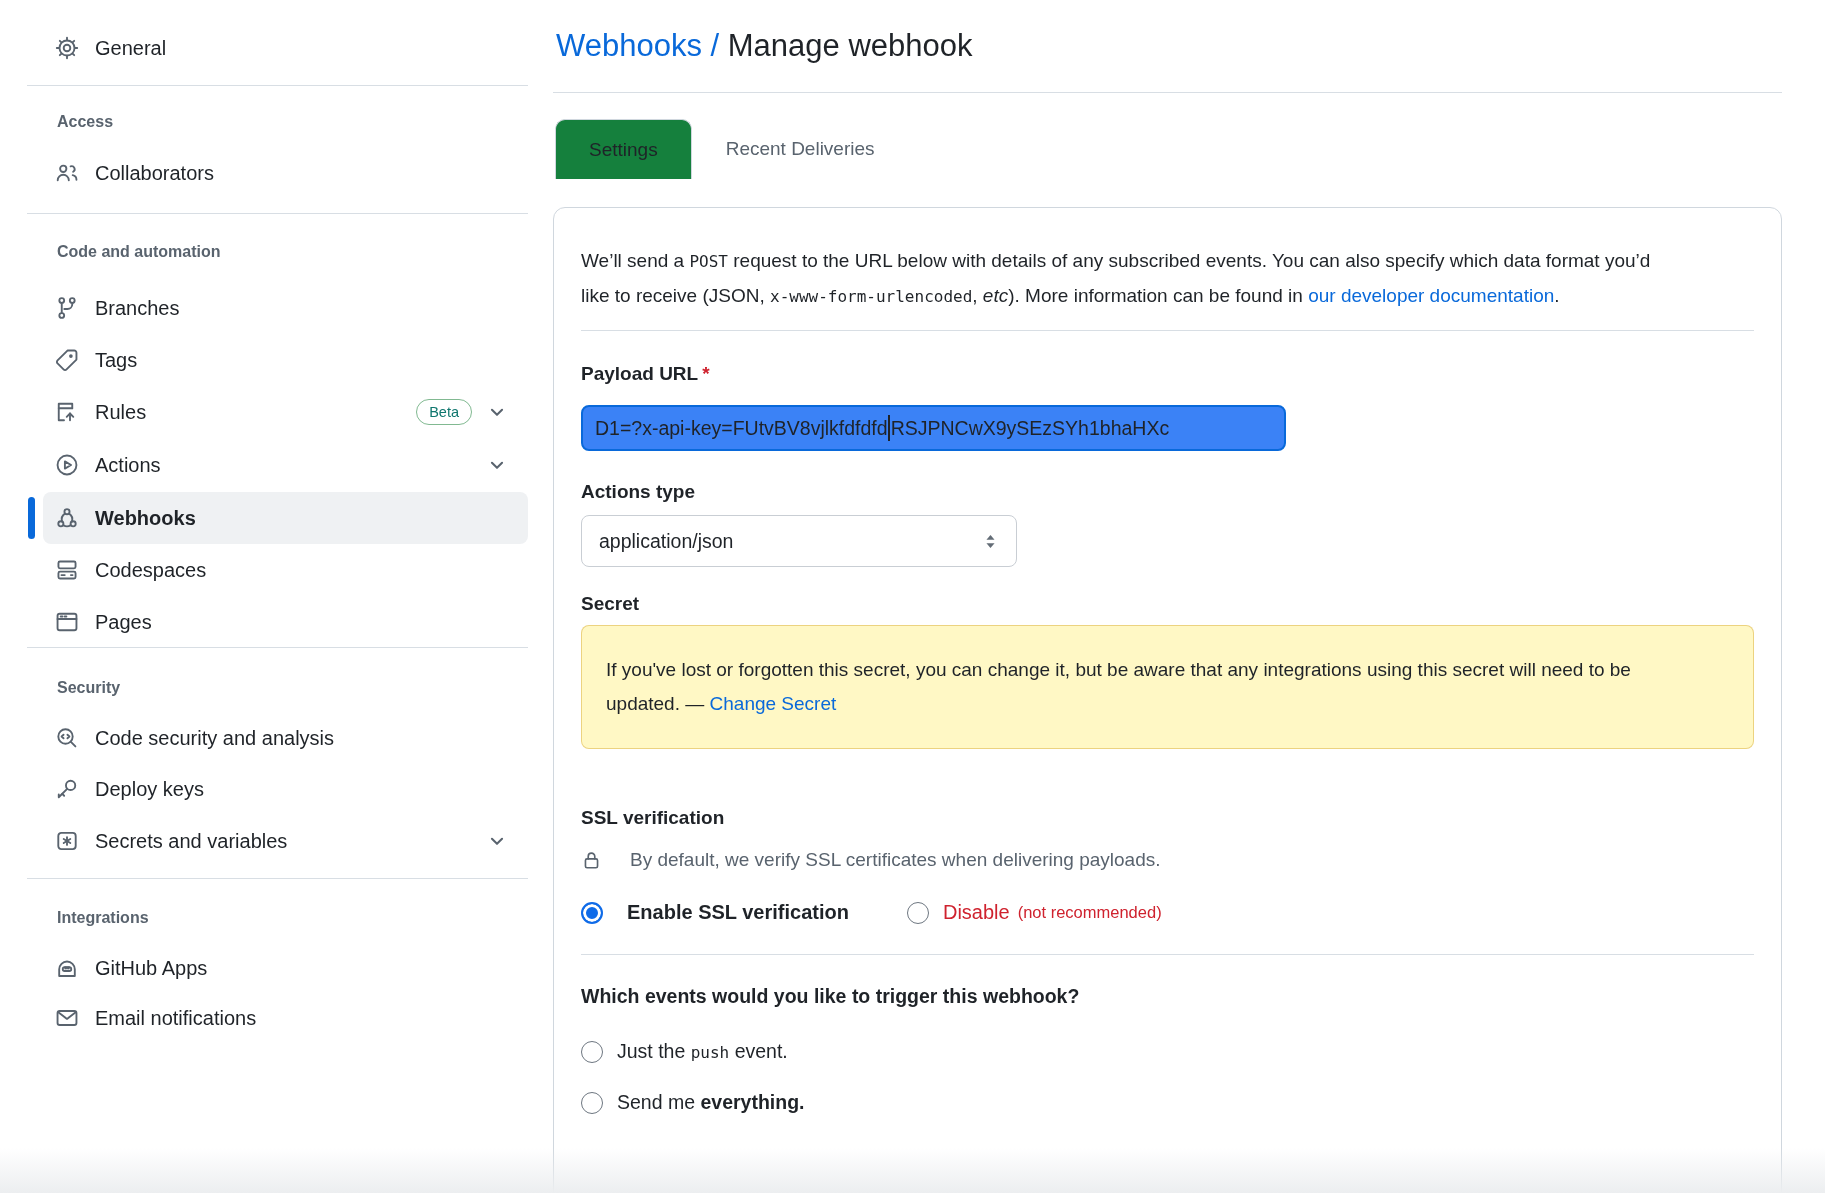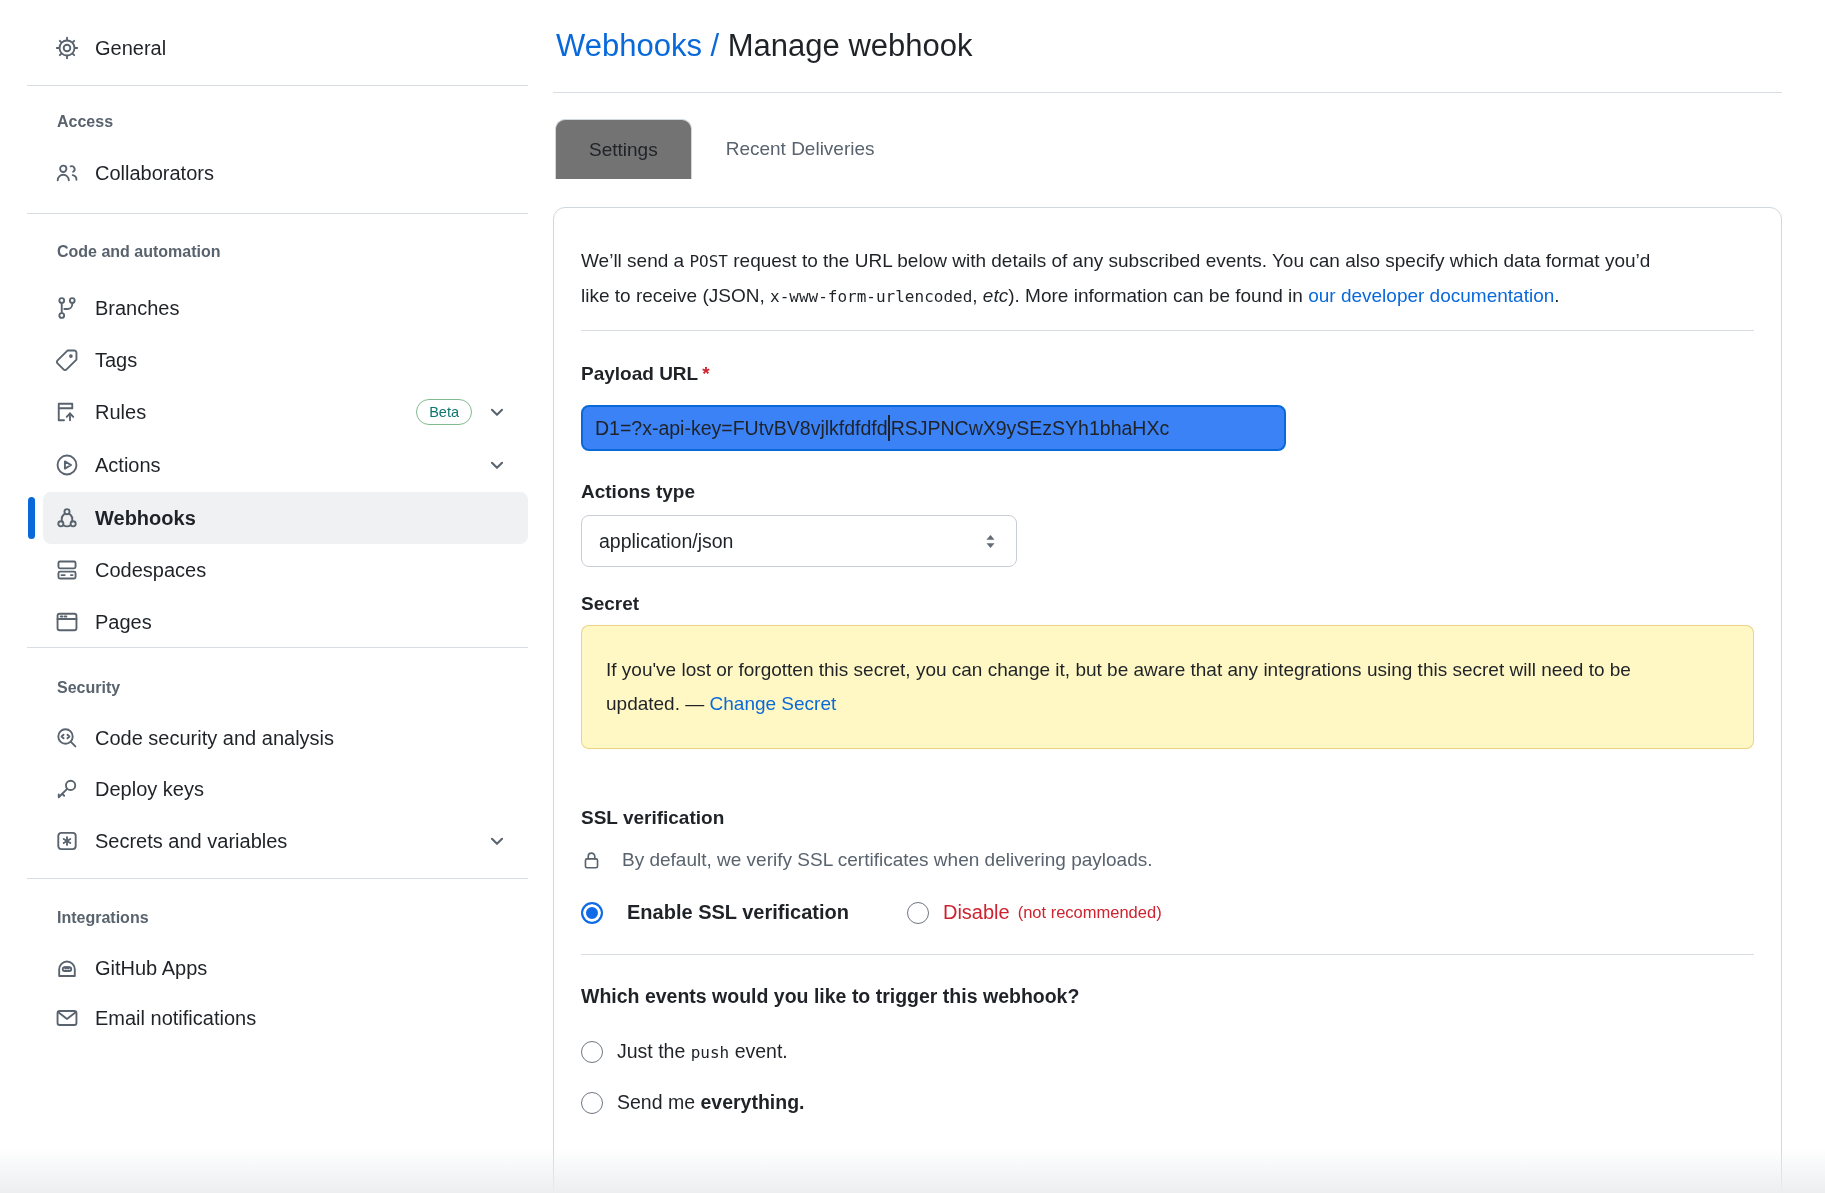--- a/index.html
+++ b/index.html
@@ -31,21 +31,21 @@
 
   
   .main { position:absolute; left:553px; top:0; width:1229px; }
   .page-title { padding:26px 0 0 3px; font-size:31px; font-weight:400; line-height:40px; }
   .page-title .crumb { color:#0969da; cursor:pointer; }
   .head-rule { margin-top:26px; border-top:1px solid #d8dee4; }
 
   .tabs { margin-top:26px; height:60px; display:flex; align-items:stretch; }
   .tab-active { margin-left:2px; padding:0 33px; display:flex; align-items:center;
                 border:1px solid #d0d7de; border-bottom:none; border-radius:10px 10px 0 0;
-                background:#737373; font-size:19px; color:#1f2328; cursor:pointer; }
+                background:#15803d; font-size:19px; color:#1f2328; cursor:pointer; }
   .tab-quiet { padding:0 34px; display:flex; align-items:center; font-size:19px;
                color:#59636e; cursor:pointer; }
 
   .panel { margin-top:28px; border:1px solid #d0d7de; border-radius:12px;
            padding:36px 27px 60px 27px; height:1100px; background:#fff; }
   .intro { max-width:1100px; line-height:34px; font-size:19px; }
   code, .mono { font-family:"DejaVu Sans Mono", monospace; font-size:16px; }
   .link { color:#0969da; cursor:pointer; text-decoration:none;margin-top:48px; }
   .hr { border-top:1px solid #d8dee4; margin-top:16px; }
 
@@ -60,21 +60,21 @@
   .select { margin-top:12px; width:436px; height:52px; border:1px solid #c9ced4; border-radius:8px;
             background:#fff; display:flex; align-items:center; justify-content:space-between;
             padding:0 16px 0 17px; font-size:19.5px; cursor:pointer; }
   .select .arrows { width:19px; height:19px; color:#636c76; }
 
   .alert { margin-top:10px; width:1173px; background:#fff8c5; border:1px solid rgba(212,167,44,.45);
            border-radius:8px; padding:27px 24px; }
   .alert-text { max-width:1090px; line-height:34px; font-size:19px; }
 
   .ssl-head { margin-top:58px; font-size:19px; font-weight:700; }
-  .ssl-desc { margin-top:20px; display:flex; align-items:center; gap:20px; color:#59636e; font-size:19px; }
+  .ssl-desc { margin-top:20px; display:flex; align-items:center; gap:28px; color:#59636e; font-size:19px; }
   .ssl-desc .licon { width:21px; height:21px; color:#59636e; }
 
   .radio-row { display:flex; align-items:center; }
   .radios { margin-top:30px; gap:12px; }
   .radio { width:22px; height:22px; border-radius:50%; flex:0 0 22px; }
   .radio.checked { background:#0f6be8; border:2.5px solid #0f6be8; box-shadow:inset 0 0 0 3px #fff; }
   .radio.blank { border:1.5px solid #6e7781; background:#fff; }
   .radio-label-strong { font-size:20px; font-weight:700; margin-left:12px; }
   .disable-group { margin-left:46px; display:flex; align-items:center; }
   .danger { color:#cf222e; font-size:20px; margin-left:14px; }

